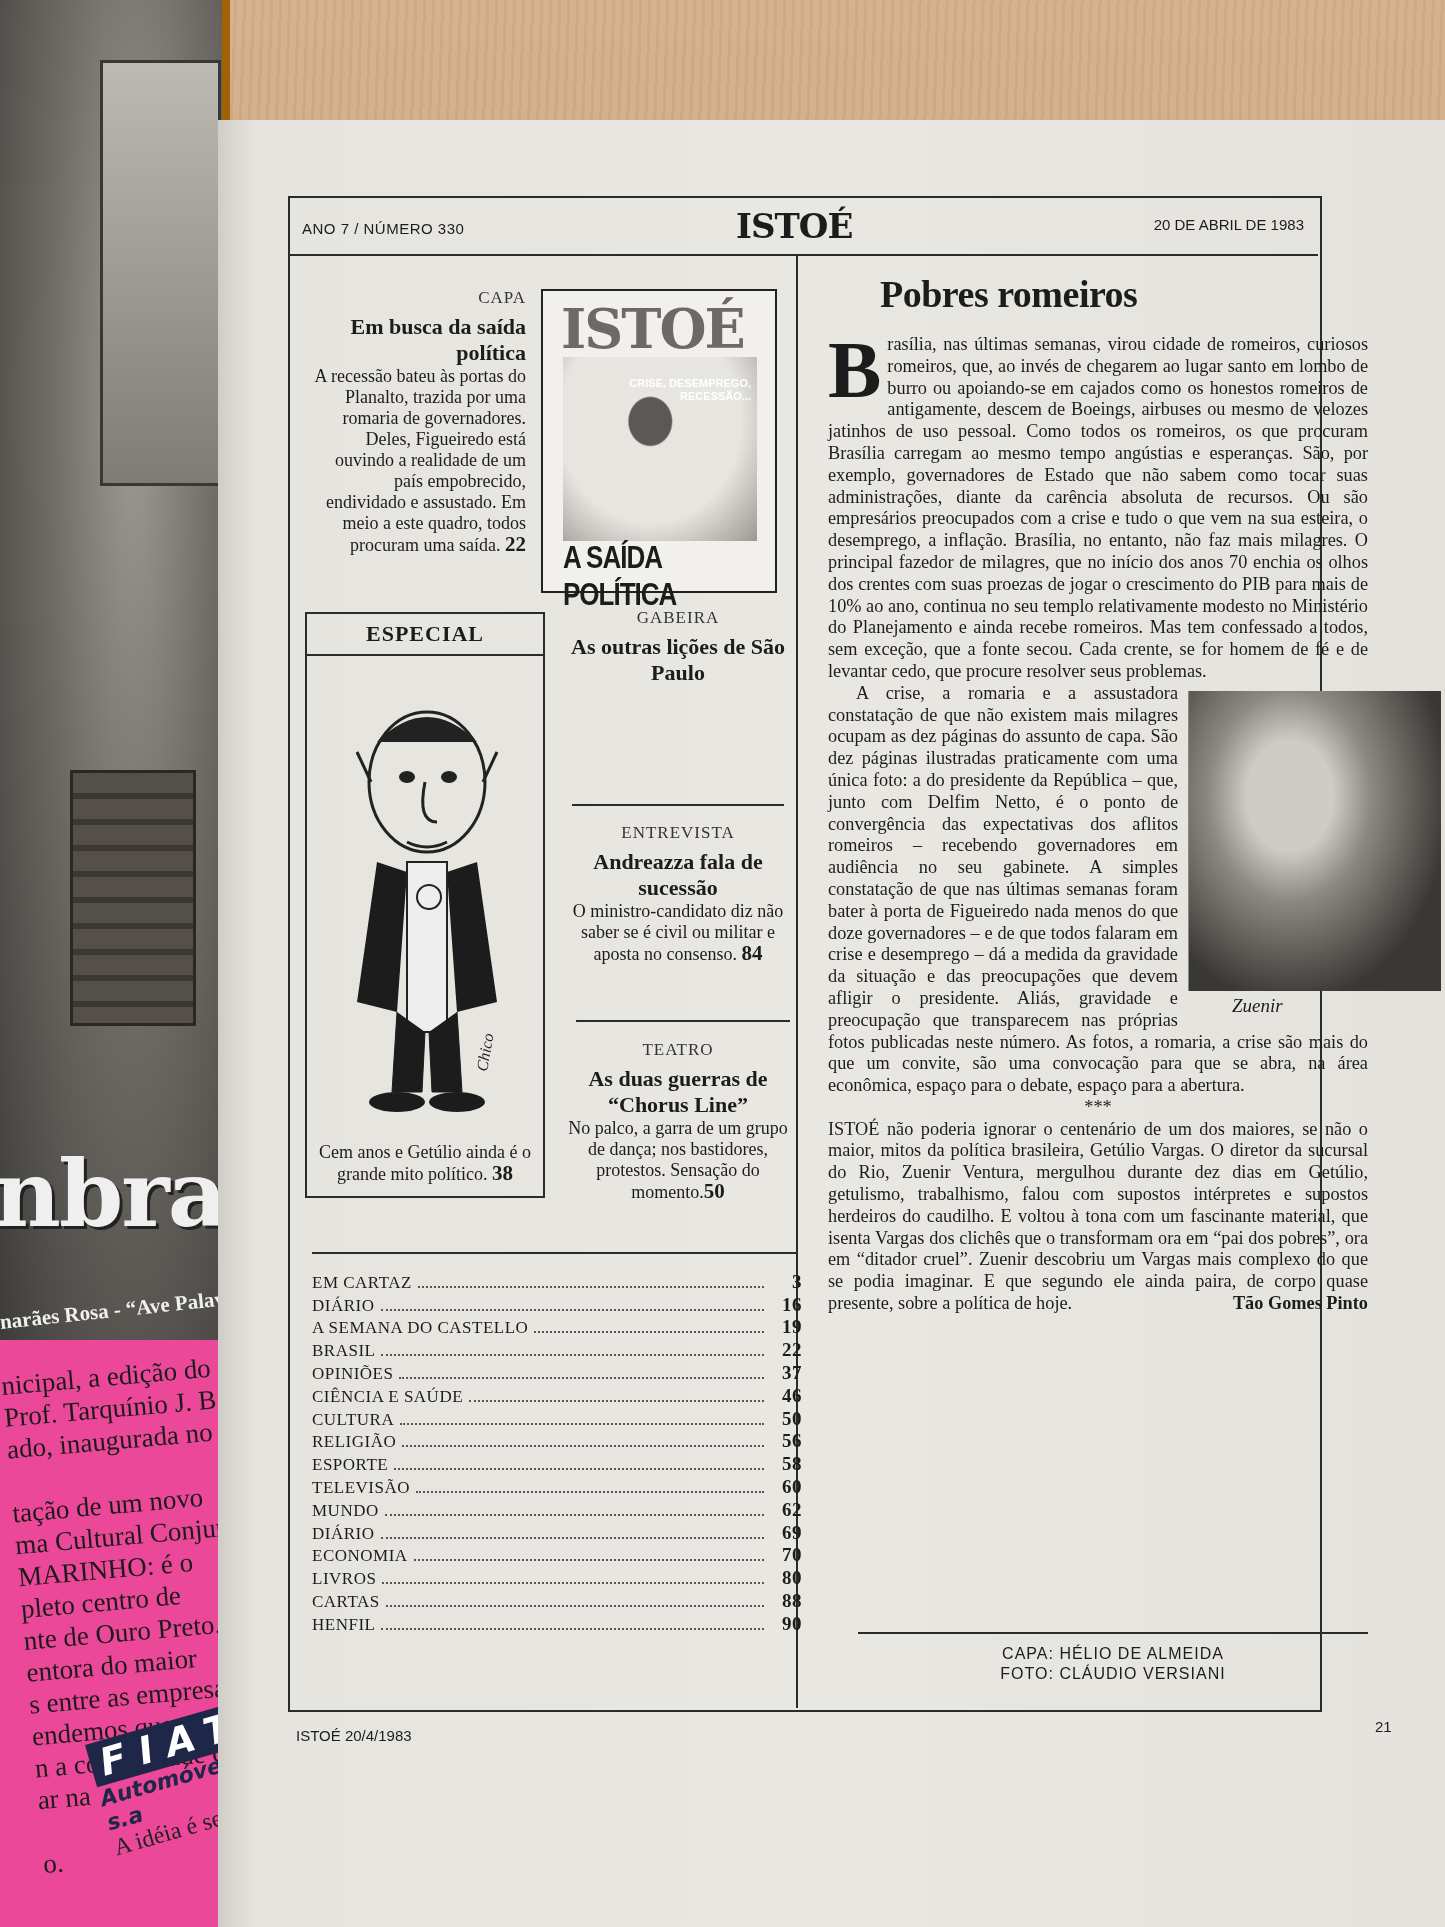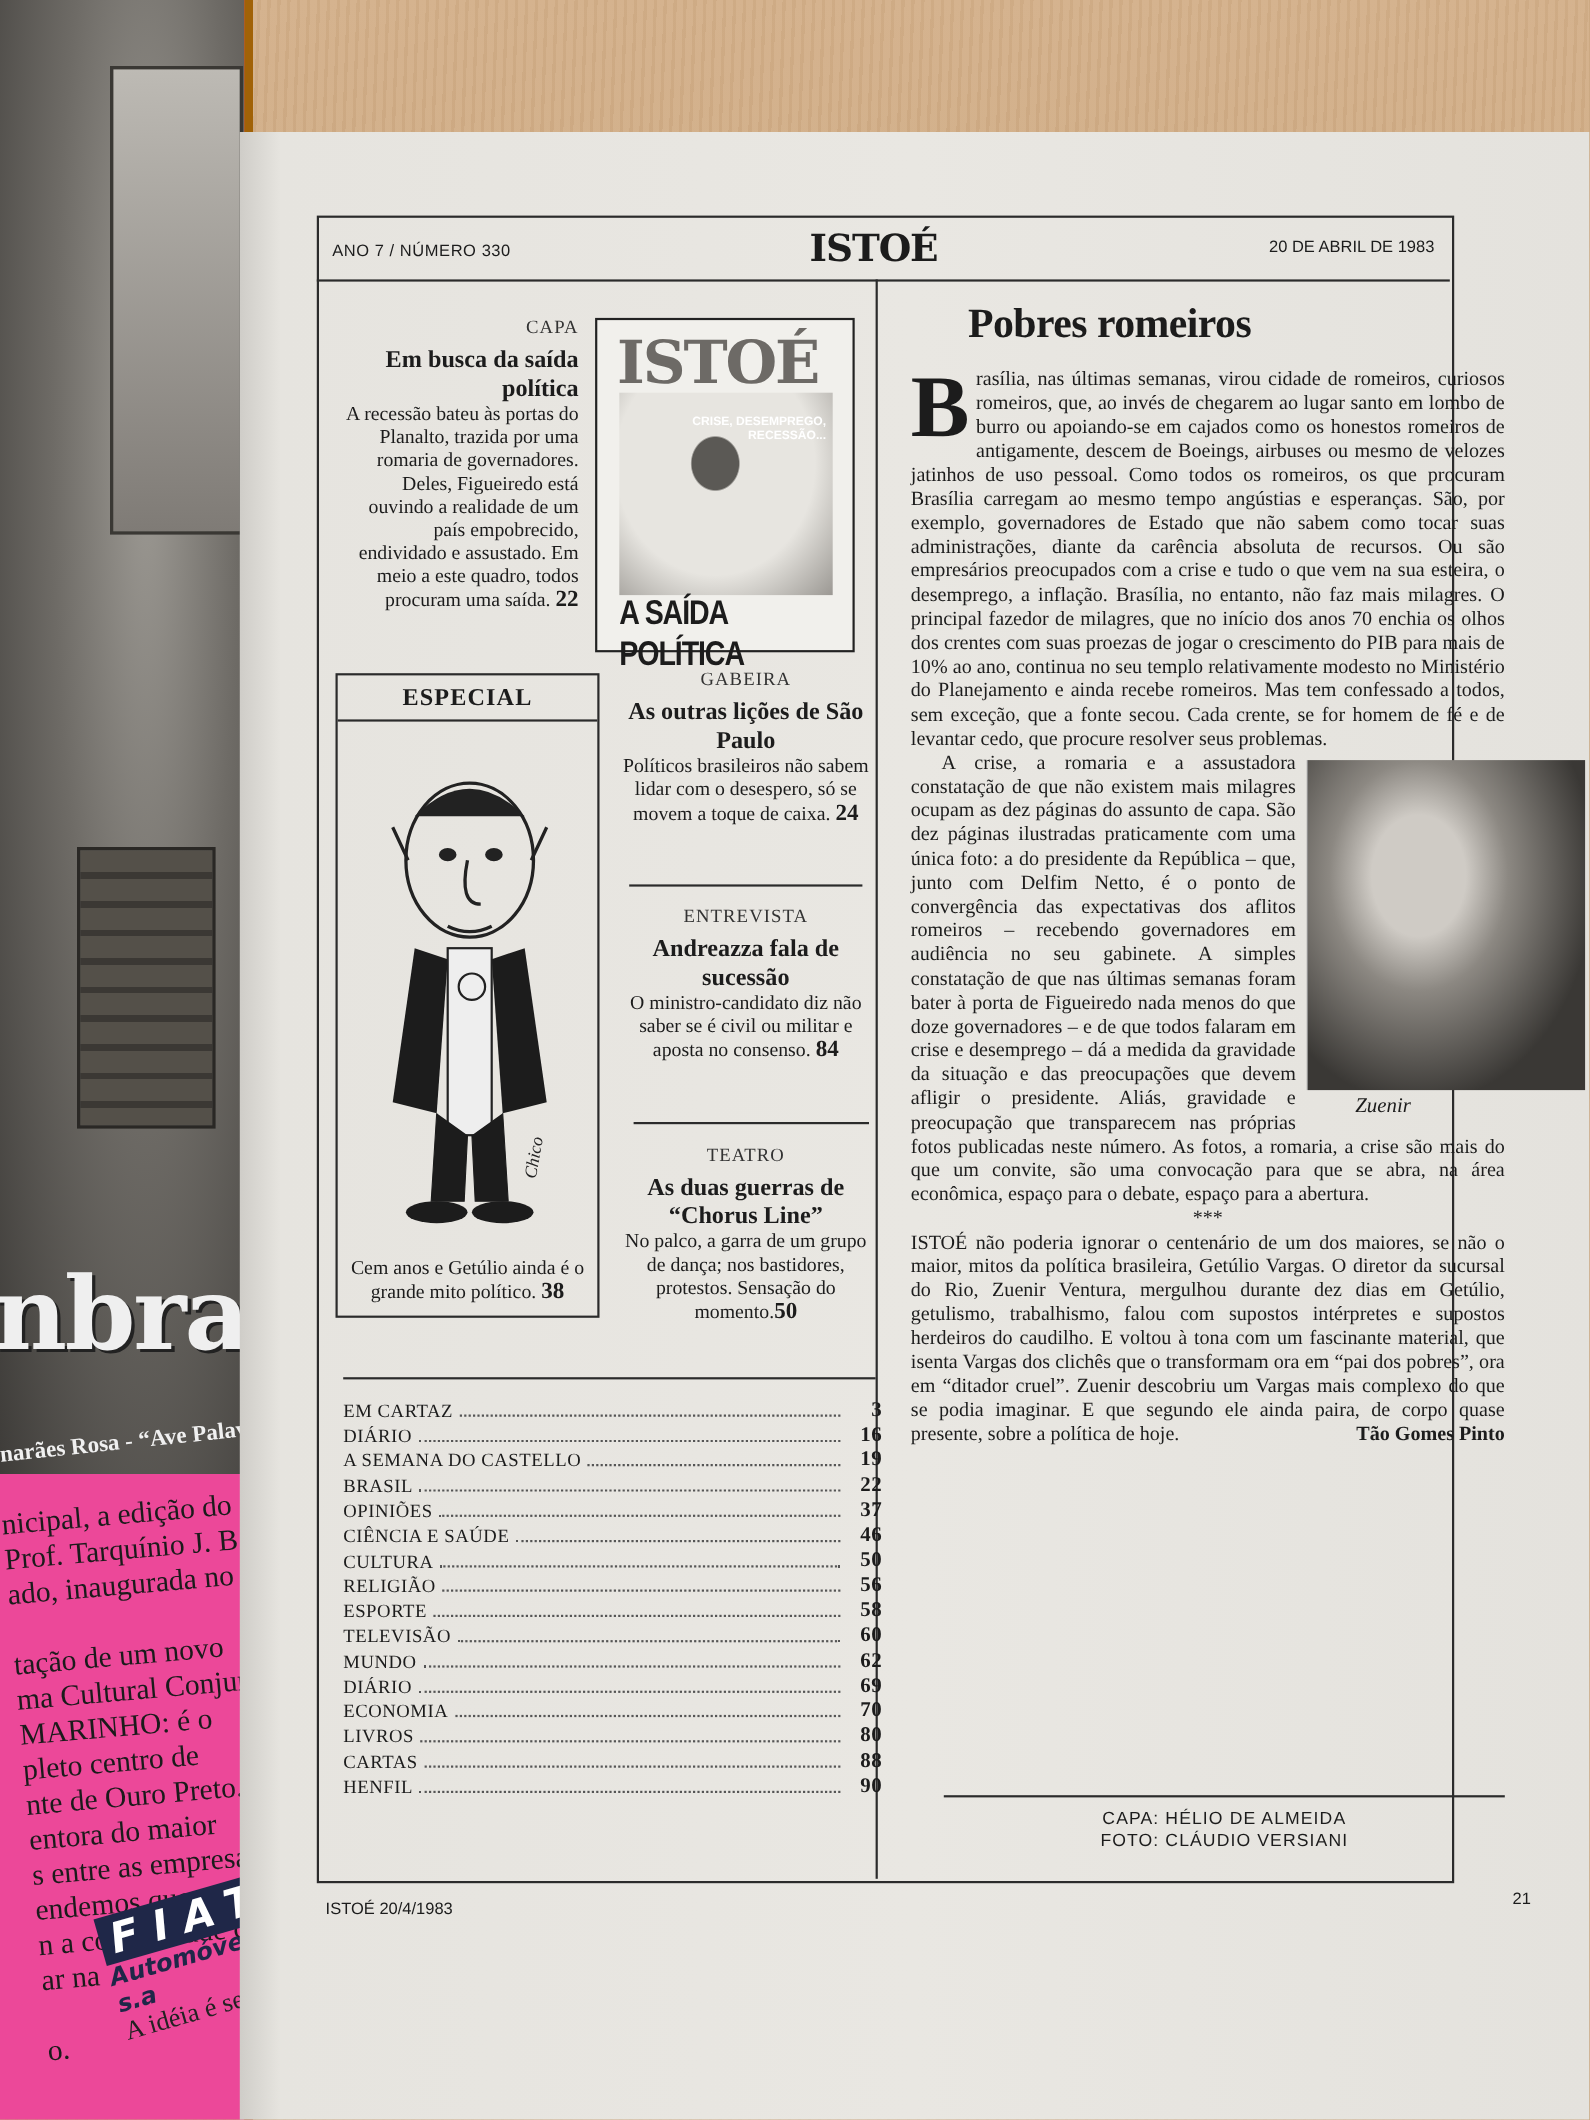--- a/index.html
+++ b/index.html
@@ -234,21 +234,20 @@
     <ellipse cx="60" cy="430" rx="28" ry="10" fill="#1c1c1c"></ellipse>
     <ellipse cx="120" cy="430" rx="28" ry="10" fill="#1c1c1c"></ellipse>
     <text x="150" y="400" font-size="16" font-style="italic" transform="rotate(-80 150 400)" fill="#222">Chico</text>
   </svg>
   <div class="cap"><span>Cem anos e Getúlio ainda é o grande mito político.</span> <span class="pg">38</span></div>
 </div>
 
 <div class="toc-entry gabeira-entry">
   <div class="kicker">GABEIRA</div>
   <div class="headline">As outras lições de São Paulo</div>
-  <div class="dek"><span>Políticos brasileiros não sabem lidar com o desespero, só se movem a toque de caixa.</span> <span class="pg">24</span></div>
 </div>
 <div class="rule" style="left:572px; top:804px; width:212px;"></div>
 
 <div class="toc-entry entrevista-entry">
   <div class="kicker">ENTREVISTA</div>
   <div class="headline">Andreazza fala de sucessão</div>
   <div class="dek"><span>O ministro-candidato diz não saber se é civil ou militar e aposta no consenso.</span> <span class="pg">84</span></div>
 </div>
 <div class="rule" style="left:576px; top:1020px; width:214px;"></div>
 

